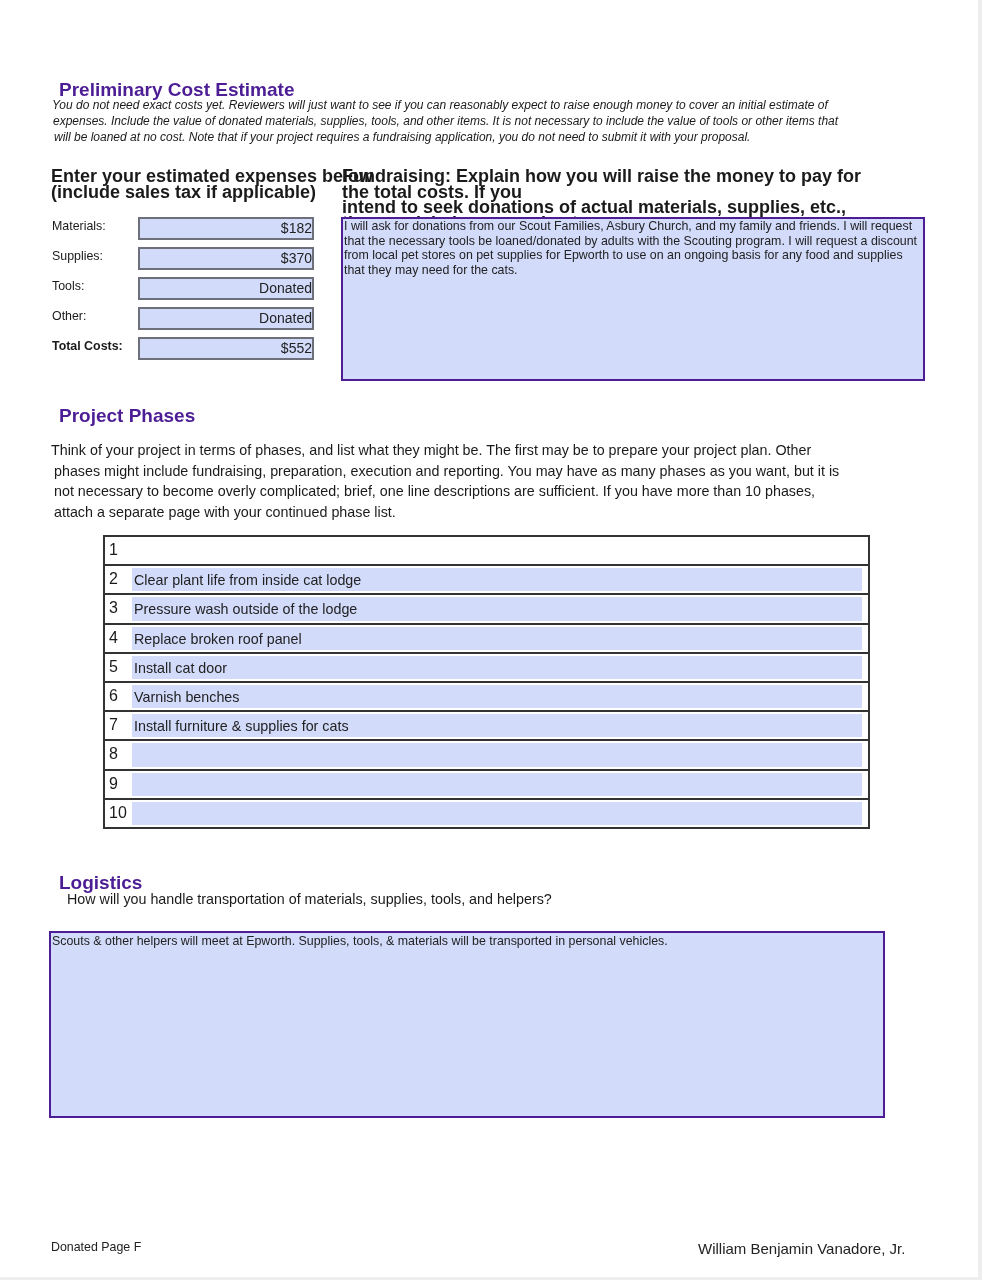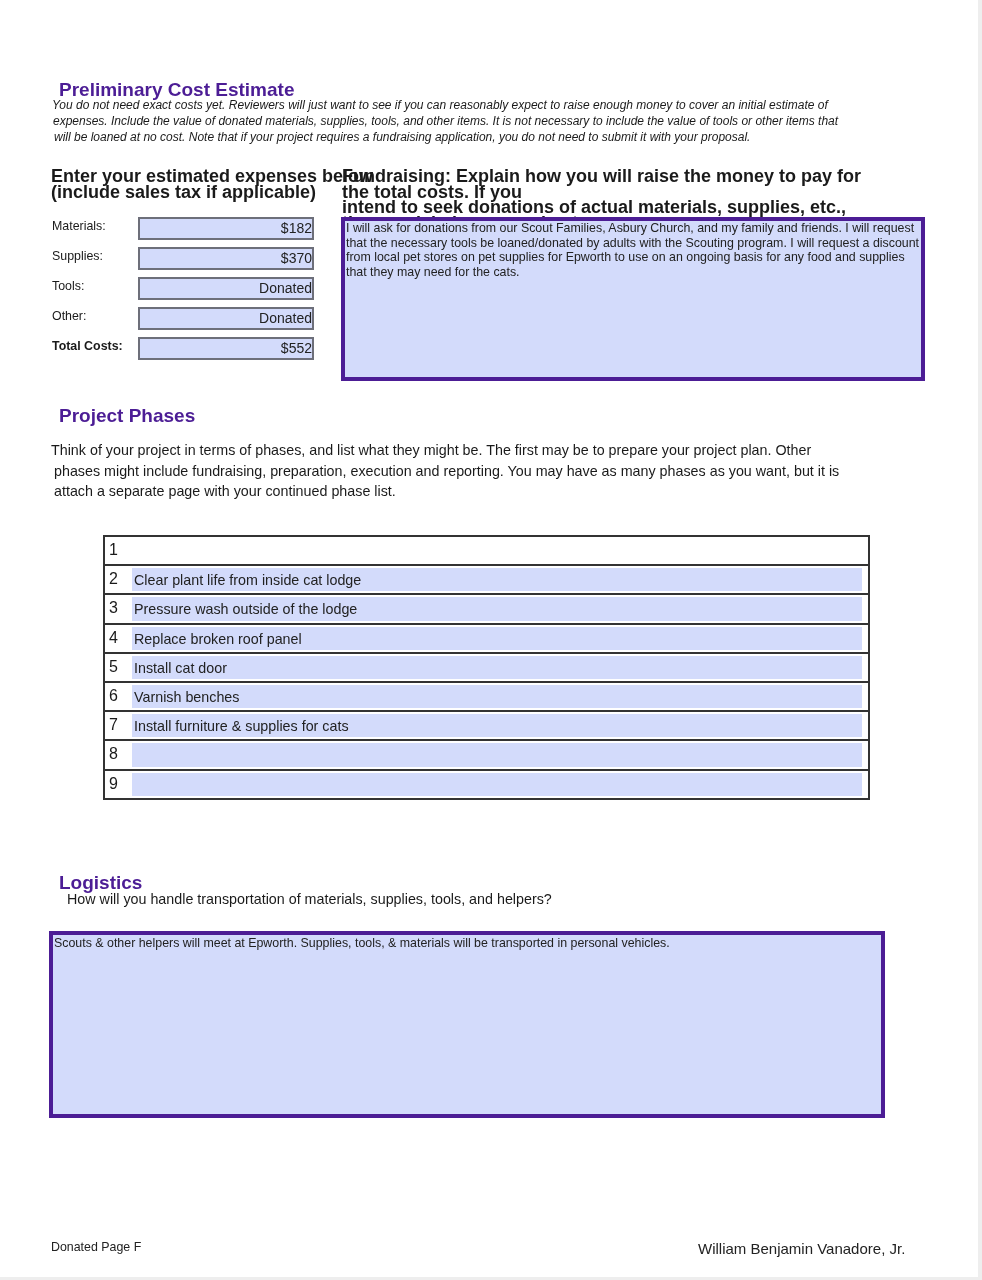--- a/index.html
+++ b/index.html
@@ -17,21 +17,21 @@
   .small p { margin: 0; }
   .cost-label { position: absolute; left: 52px; font-size: 12.4px; }
   .cost-label.bold { font-weight: bold; }
   .cost-field {
     position: absolute; left: 138px; width: 172px; height: 19px;
     background: #d3dbfb; border: 2px solid #6d6f7a; box-sizing: content-box;
     text-align: right; font-size: 14px; line-height: 19px; padding: 0;
     color: #222;
   }
   .textbox {
-    position: absolute; background: #d3dbfb; border: 4px solid #4c1d95;
+    position: absolute; background: #d3dbfb; border: 2px solid #4c1d95;
     font-size: 12.4px; line-height: 14.5px; color: #222; box-sizing: border-box;
     padding: 0 0 0 1px; overflow: hidden;
   }
   .body-text { font-size: 14.3px; line-height: 20.5px; }
   .body-text p { margin: 0; }
   .phase-table {
     position: absolute; left: 103px; top: 535px; width: 767px;
     border: 2px solid #333; box-sizing: border-box;
   }
   .phase-row {
@@ -83,20 +83,21 @@
   <p><b>Fundraising:</b><span> Explain how you will raise the money to pay for the total costs.  If you</span></p>
   <p>intend to seek donations of actual materials, supplies, etc., then explain how you plan to</p>
   <p>do that, too.</p>
 </div>
 <div class="textbox" style="left:341px; top:217px; width:584px; height:164px;">I will ask for donations from our Scout Families, Asbury Church, and my family and friends. I will request that the necessary tools be loaned/donated by adults with the Scouting program. I will request a discount from local pet stores on pet supplies for Epworth to use on an ongoing basis for any food and supplies that they may need for the cats.</div>
 
 <h2 class="abs" style="left:51px; top:397px;">Project Phases</h2>
 <div class="abs body-text" style="left:51px; top:440px; width:880px;">
   <p>Think of your project in terms of phases, and list what they might be.  The first may be to prepare your project plan.  Other</p>
   <p style="padding-left:3px">phases might include fundraising, preparation, execution and reporting.  You may have as many phases as you want, but it is</p>
+  <p style="padding-left:3px">not necessary to become overly complicated; brief, one line descriptions are sufficient.  If you have more than 10 phases,</p>
   <p style="padding-left:3px">attach a separate page with your continued phase list.</p>
 </div>
 
 <div class="phase-table">
   <div class="phase-row">
     <div class="phase-num">1</div>
   </div>
   <div class="phase-row">
     <div class="phase-num">2</div>
     <div class="phase-field">Clear plant life from inside cat lodge</div>
@@ -122,20 +123,24 @@
     <div class="phase-field">Install furniture &amp; supplies for cats</div>
   </div>
   <div class="phase-row">
     <div class="phase-num">8</div>
     <div class="phase-field"></div>
   </div>
   <div class="phase-row">
     <div class="phase-num">9</div>
     <div class="phase-field"></div>
   </div>
+  <div class="phase-row">
+    <div class="phase-num">10</div>
+    <div class="phase-field"></div>
+  </div>
 </div>
 
 <h2 class="abs" style="left:51px; top:864px;">Logistics</h2>
 <div class="abs body-text" style="left:67px; top:889px;">How will you handle transportation of materials, supplies, tools, and helpers?</div>
 <div class="textbox" style="left:49px; top:931px; width:836px; height:187px; padding-top:1px;">Scouts &amp; other helpers will meet at Epworth. Supplies, tools, &amp; materials will be transported in personal vehicles.</div>
 
 <div class="footer-left">Donated Page F</div>
 <div class="footer-right">William Benjamin Vanadore, Jr.</div>
 
 </body></html>

